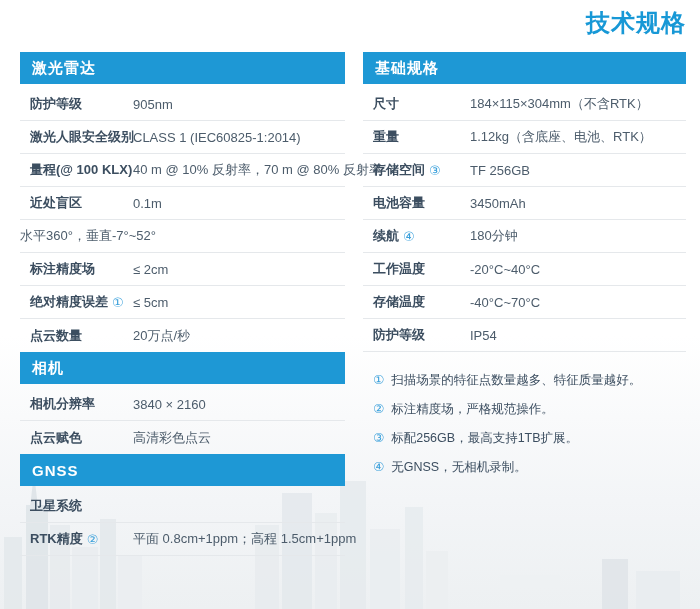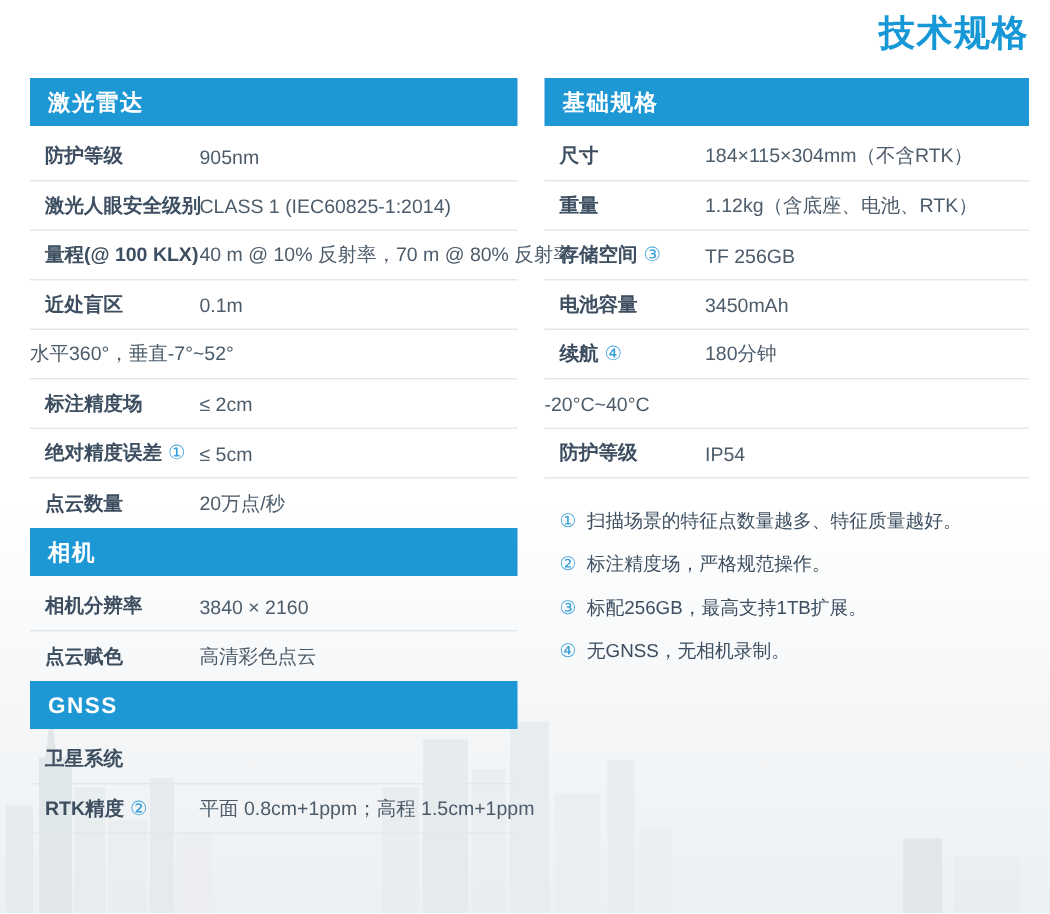--- a/index.html
+++ b/index.html
@@ -189,21 +189,30 @@
           <span class="spec-value">3450mAh</span>
         </div>
         <div class="spec-row">
           <span class="spec-label">
               <span>续航</span>
               <span class="note-badge">④</span>
             </span>
           <span class="spec-value">180分钟</span>
         </div>
         <div class="spec-row">
+          <span class="spec-label">
+              <span>工作温度</span>
+            </span>
           <span class="spec-value">-20°C~40°C</span>
+        </div>
+        <div class="spec-row">
+          <span class="spec-label">
+              <span>存储温度</span>
+            </span>
+          <span class="spec-value">-40°C~70°C</span>
         </div>
         <div class="spec-row">
           <span class="spec-label">
               <span>防护等级</span>
             </span>
           <span class="spec-value">IP54</span>
         </div>
 
         <div class="footnotes">
           <div class="footnote">

